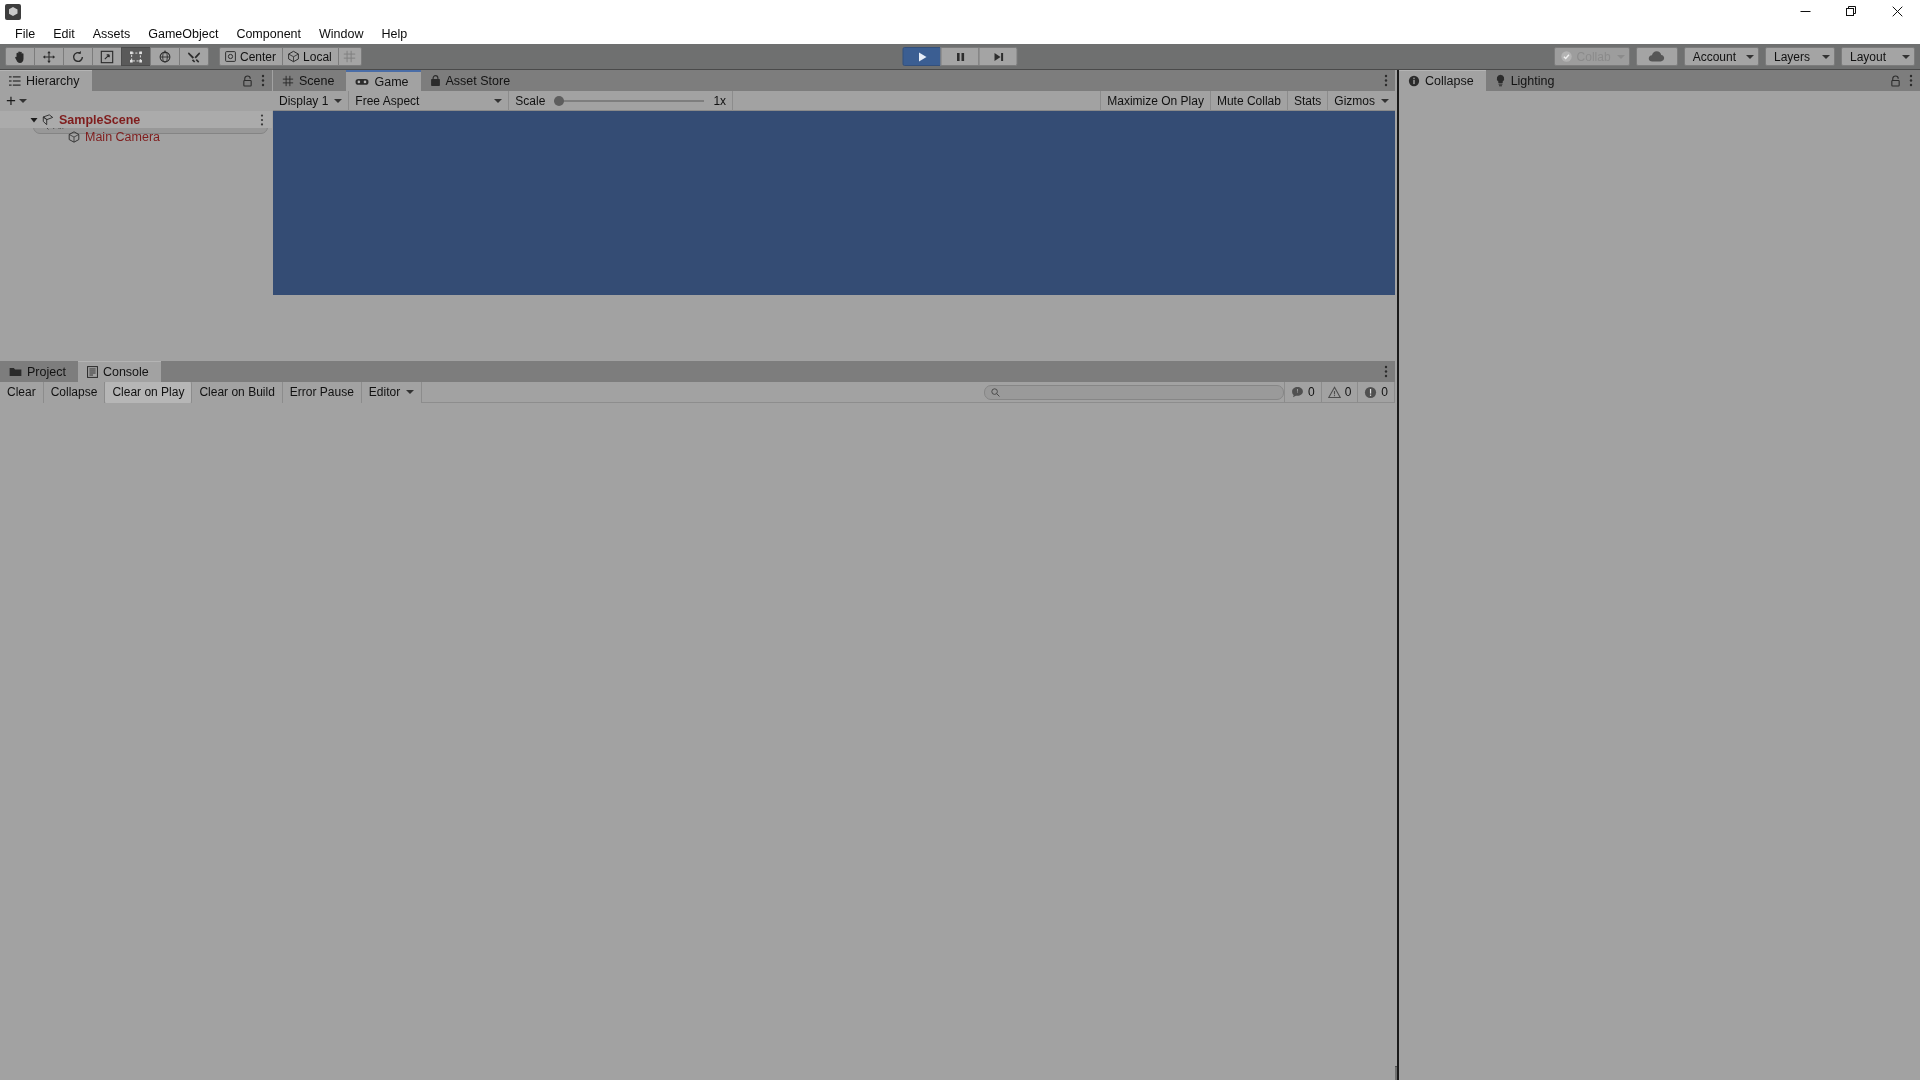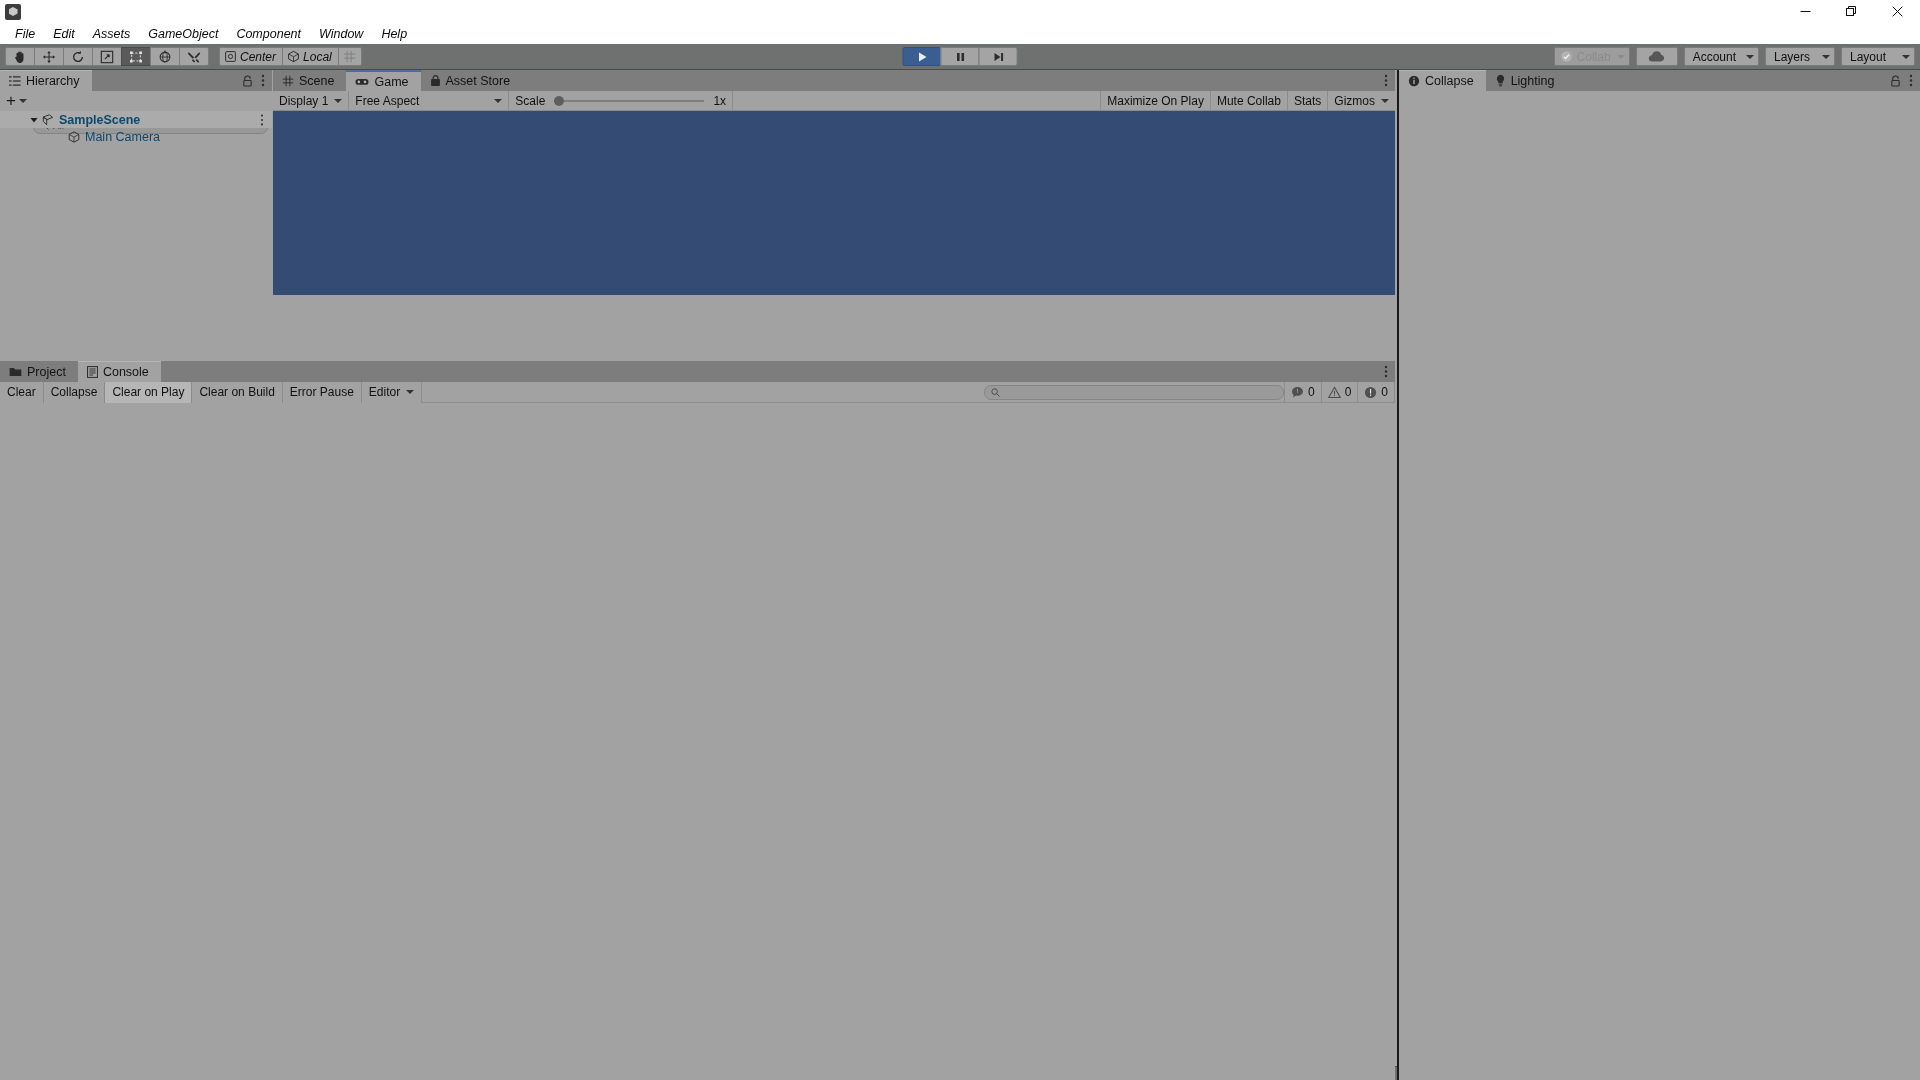--- a/index.html
+++ b/index.html
@@ -30,32 +30,32 @@
   #winbtns { margin-left:auto; display:flex; height:24px; }
   .winbtn {
     width:46px; height:24px; display:flex; align-items:center; justify-content:center;
     font-size:12px; color:#101010;
   }
   .winbtn svg { display:block; }
 
   
   #menubar {
     height:20px; background:#ffffff; display:flex; align-items:center;
-    padding-left:6px; border-bottom:1px solid #fff;font-style:italic;
+    padding-left:6px; border-bottom:1px solid #fff;
   }
   .menu-item {
     font-size:12.5px; padding:2px 9px; color:#0c0c0c; line-height:16px;
   }
 
   
   #toolbar {
     height:26px; background:#6f7070; display:flex; align-items:center;
     padding:0 5px; gap:0px; border-bottom:1px solid #4a4a4a;
   }
-  .tb-group { display:flex; align-items:flex-end;font-style:italic; }
+  .tb-group { display:flex; align-items:flex-end; }
   .tb-btn {
     height:19px; min-width:30px; background:#a4a4a4; border:1px solid #7c7c7c;
     display:flex; align-items:center; justify-content:center;
     margin-right:-1px; color:#2b2b2b;
   }
   .tb-btn.first { border-top-left-radius:2px; border-bottom-left-radius:2px; }
   .tb-btn.last { border-top-right-radius:2px; border-bottom-right-radius:2px; margin-right:0; }
   .tb-btn.active { background:#5a5a5a; border-color:#4c4c4c; color:#e2e2e2; }
   .tb-btn.disabled { color:#7f7f7f; }
   .tb-sep { width:10px; }
@@ -126,21 +126,21 @@
   .sb-btn.pressed { background:#b6b6b6; }
 
   
   #hierarchy { left:0; top:0; width:272px; height:225px; background:#a2a2a2;}
   #hier-toolbar { height:20px; display:flex; align-items:center; padding:0 4px; gap:4px; background:#a2a2a2;}
   #hier-add { display:flex; align-items:center; gap:3px; color:#1b1b1b; padding:0 2px;}
   #hier-search {
     flex:1; height:15px; background:#989898; border:1px solid #848484; border-radius:7px;
     display:flex; align-items:center; padding:8px 6px; gap:4px; color:#555; font-size:10px;margin-top:48px;
   }
-  .hrow { height:17px; display:flex; align-items:center; font-size:12.5px; color:#0c4a6e; position:relative;}
+  .hrow { height:17px; display:flex; align-items:center; font-size:12.5px; color:#7f1d1d; position:relative;}
   .hrow.scene { background:#ababab; font-weight:bold; }
   .twist { width:11px; display:flex; align-items:center; justify-content:center; }
   .hrow .dots { position:absolute; right:8px; color:#3a3a3a; }
 
   
   #gamepanel { left:273px; top:0; width:1122px; height:225px; }
   #game-subbar { height:20px; background:#a2a2a2; display:flex; align-items:center; font-size:12px; border-bottom:1px solid #8a8a8a;}
   .gb {
     height:20px; display:flex; align-items:center; padding:0 6px; gap:6px;
     border-right:1px solid #8c8c8c; color:#111;

